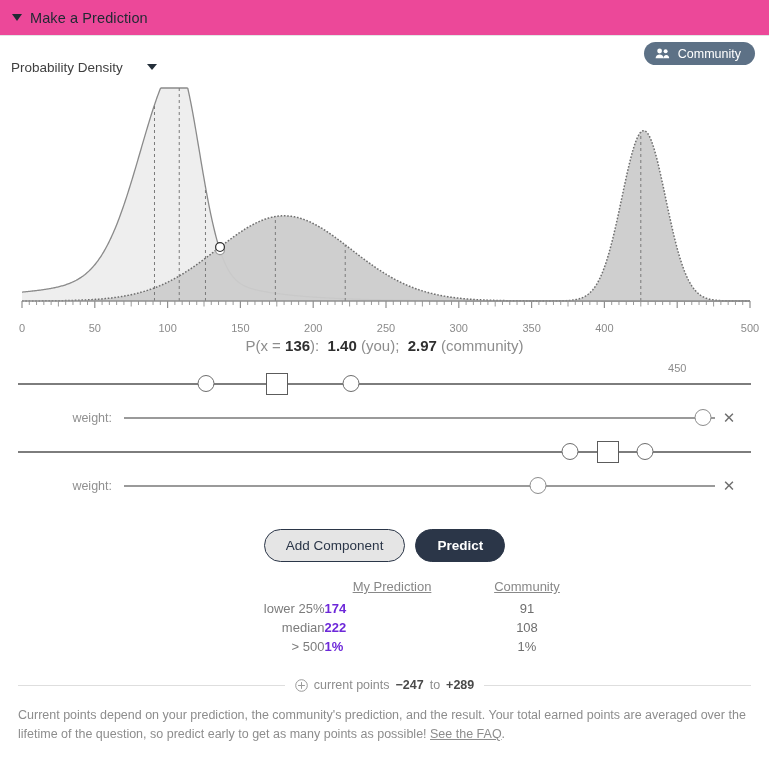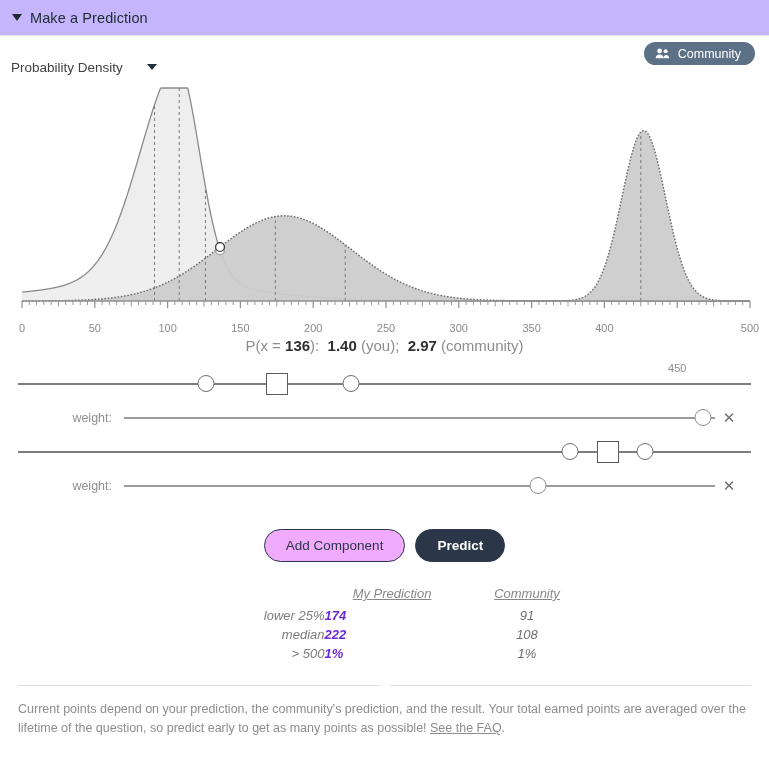--- a/index.html
+++ b/index.html
@@ -13,21 +13,21 @@
     background: #ffffff;
     font-family: "Liberation Sans", sans-serif;
     color: #3b3b3b;
     overflow: hidden;
     position: relative;
   }
 
   
   .panel-header {
     height: 36px;
-    background: #c4b5fd;
+    background: #ec4899;
     border-bottom: 1px solid #e2e6e5;
     display: flex;
     align-items: center;
     padding: 0 0 0 12px;
     box-sizing: border-box;
   }
   .collapse-triangle {
     width: 0; height: 0;
     border-left: 5.5px solid transparent;
     border-right: 5.5px solid transparent;
@@ -214,38 +214,37 @@
   }
   .btn {
     font-size: 13.5px;
     border-radius: 17px;
     height: 33px;
     padding: 0 21px;
     cursor: pointer;
     font-family: "Liberation Sans", sans-serif;
   }
   .btn-outline {
-    background: #f0abfc;
+    background: #e5e5e5;
     border: 1.3px solid #2b3648;
     color: #2b3648;
   }
   .btn-primary {
     background: #2b3648;
     border: 1.3px solid #2b3648;
     color: #ffffff;
     font-weight: bold;
   }
 
   
   .results {
-    margin: 23px auto 0;
+    margin: 16px auto 0;
     width: 420px;
     border-collapse: collapse;
     font-size: 13px;
-    font-style: italic;
   }
   .results th {
     font-weight: normal;
     color: #888888;
     text-decoration: underline;
     padding-bottom: 5px;
     font-size: 13px;
   }
   .results td { padding: 2px 0; }
   .col-label  { text-align: right;  color: #7c7c7c; width: 150px; padding-right: 26px; }
@@ -509,16 +508,27 @@
       <tr>
         <td class="col-label">&gt; 500</td>
         <td class="col-mine">1%</td>
         <td class="col-comm">1%</td>
       </tr>
     </tbody>
 </table>
 
 <div class="points-row">
   <span class="rule"></span>
+  <span class="points-text">
+    <svg class="plus-circle-icon" width="13" height="13" viewBox="0 0 13 13">
+      <circle cx="6.5" cy="6.5" r="5.8" fill="none" stroke="#9a9a9a" stroke-width="1"></circle>
+      <line x1="6.5" y1="3.1" x2="6.5" y2="9.9" stroke="#9a9a9a" stroke-width="1"></line>
+      <line x1="3.1" y1="6.5" x2="9.9" y2="6.5" stroke="#9a9a9a" stroke-width="1"></line>
+    </svg>
+    <span>current points</span>
+      <b>−247</b>
+      <span> to </span>
+      <b>+289</b>
+  </span>
   <span class="rule"></span>
 </div>
 
 <p class="footnote"><span>Current points depend on your prediction, the community's prediction, and the result. Your total earned points are averaged over the lifetime of the question, so predict early to get as many points as possible! </span><a href="#">See the FAQ</a><span>.</span></p>
 
 </body></html>

